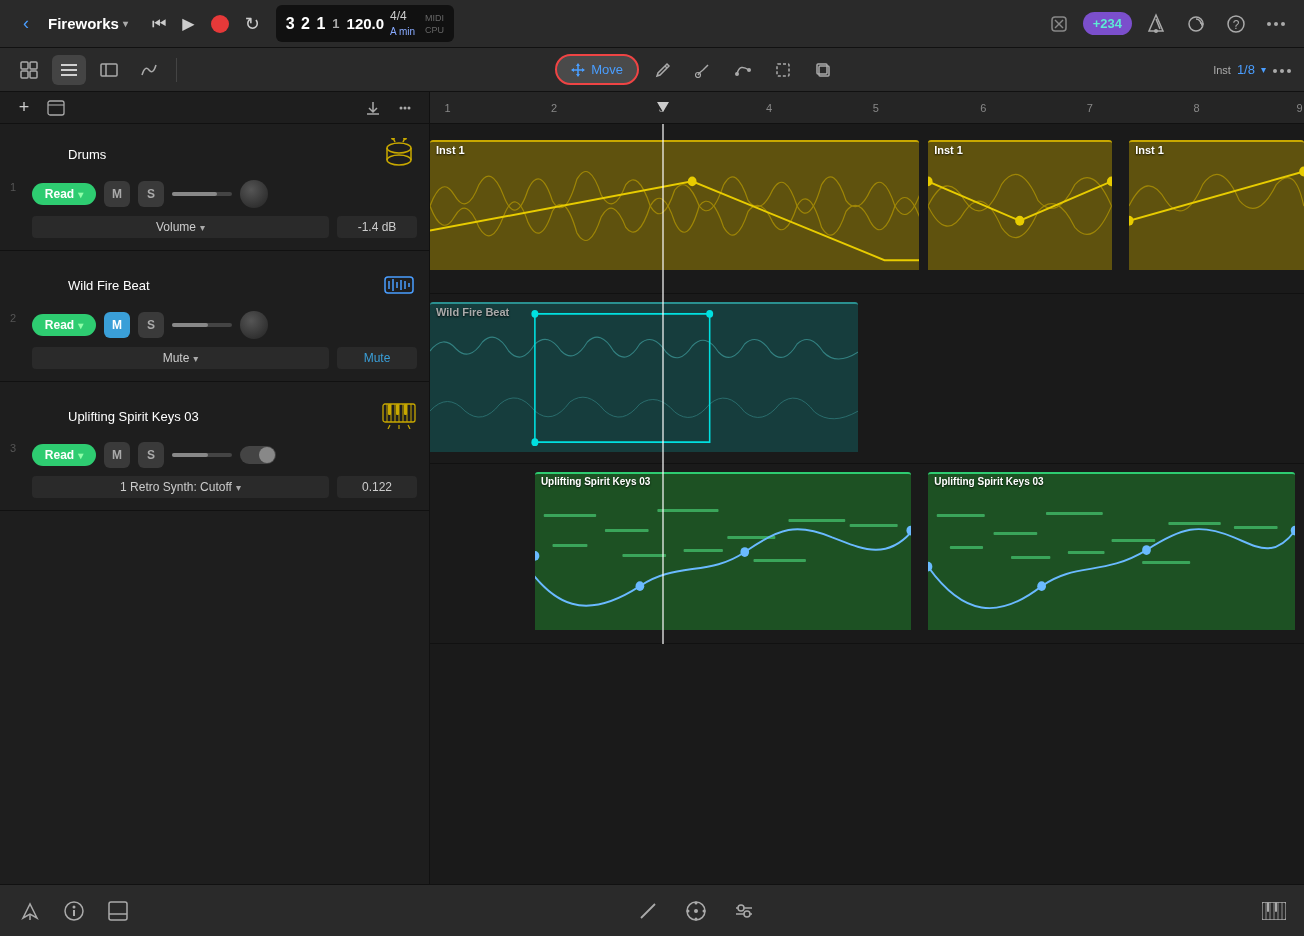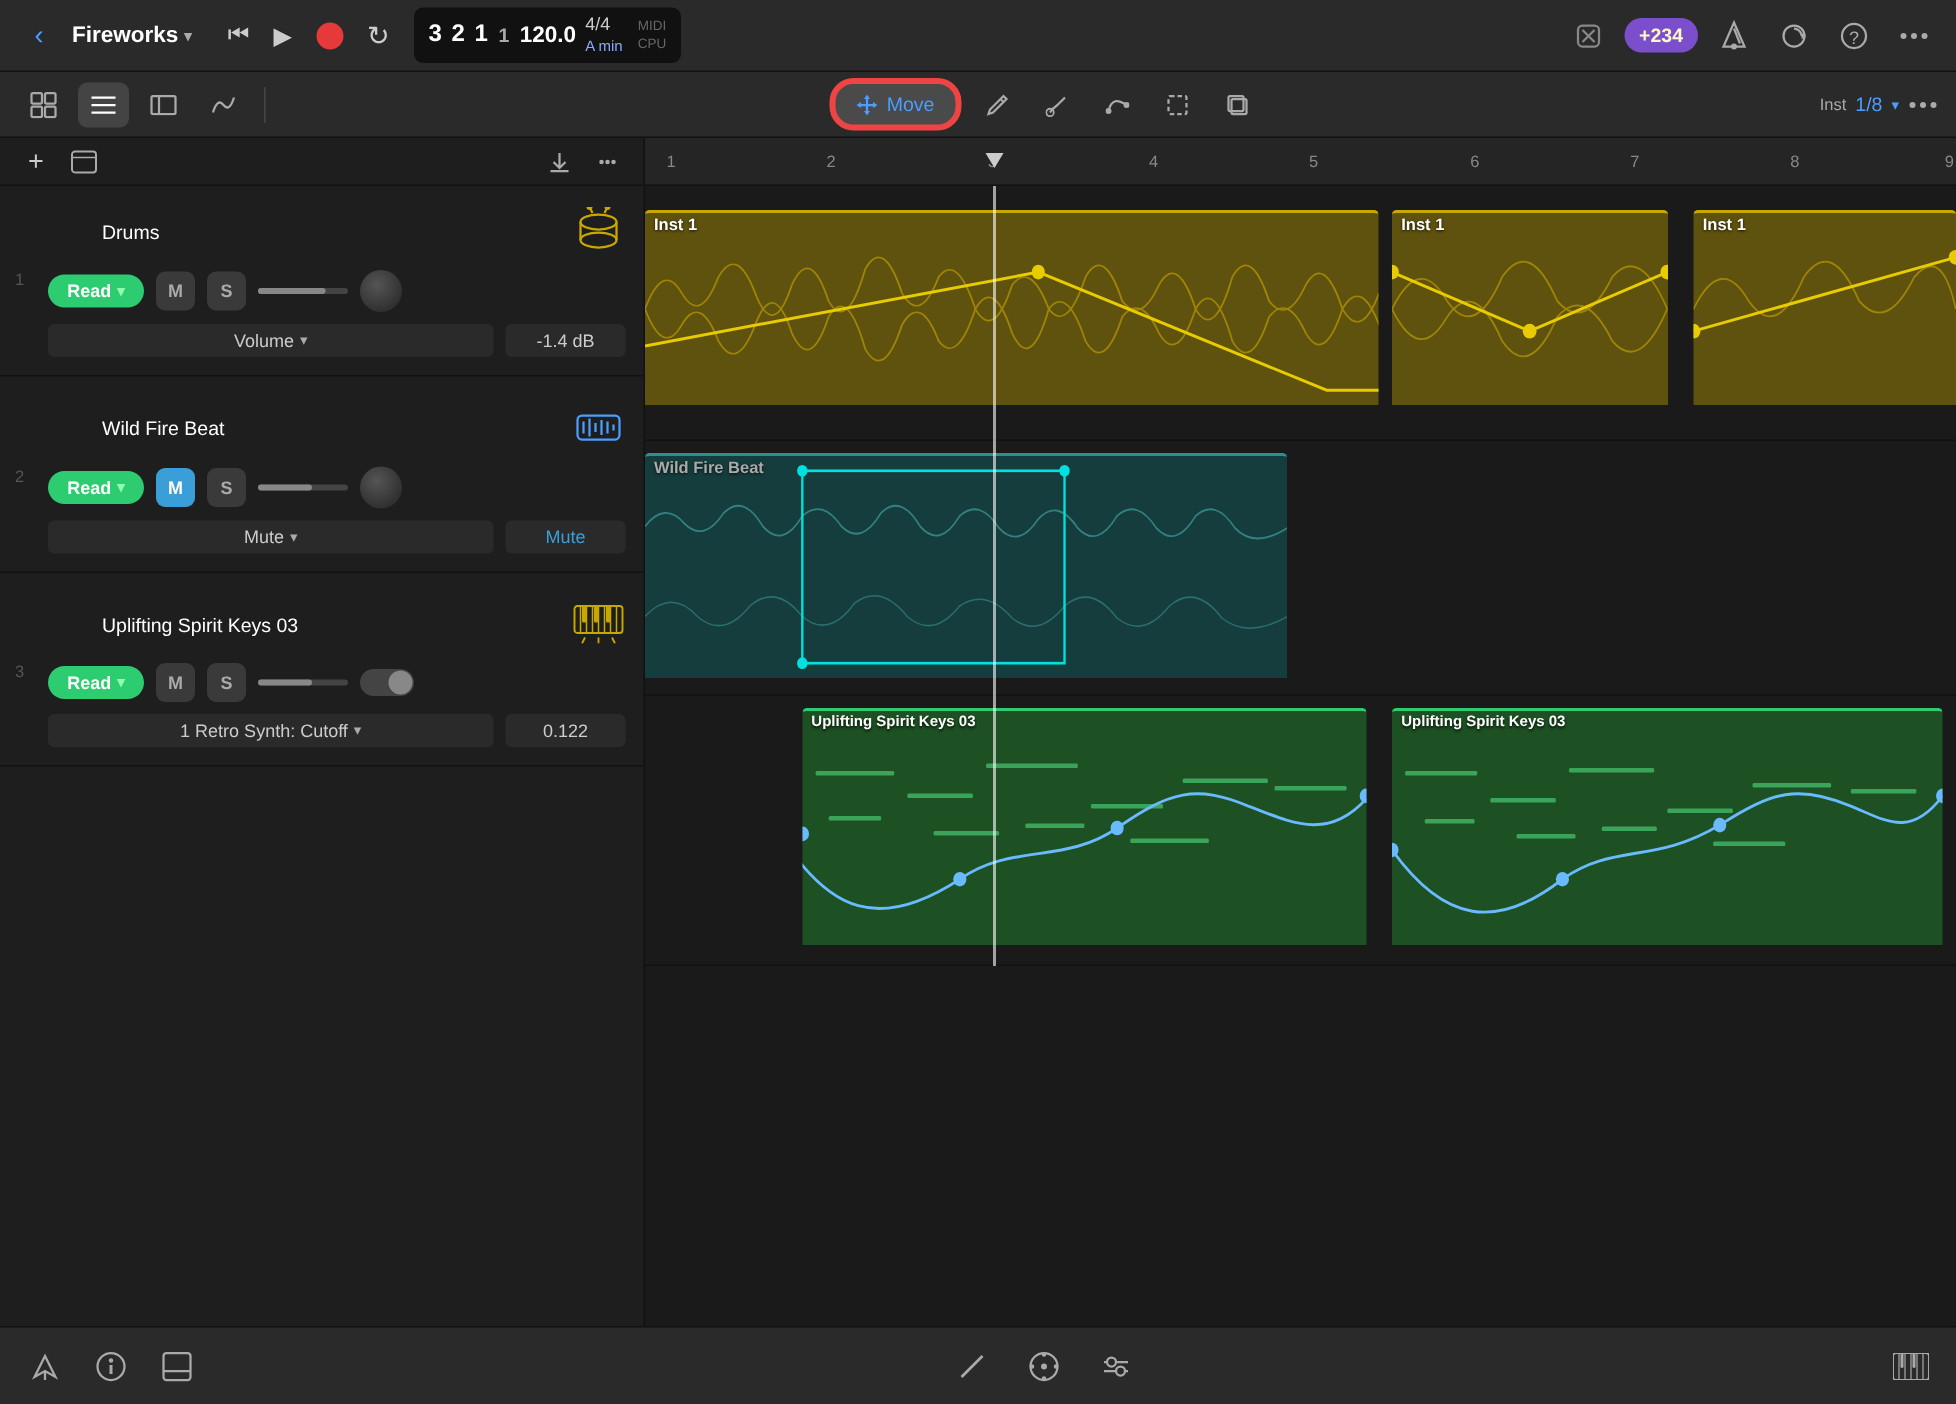--- a/index.html
+++ b/index.html
@@ -73,21 +73,21 @@
       width: 32px; height: 32px;
       display: flex; align-items: center; justify-content: center;
       color: #ccc; font-size: 16px; cursor: pointer;
     }
     .purple-badge {
       background: #7b4fcc;
       border-radius: 14px;
       padding: 4px 10px;
       font-size: 13px;
       font-weight: 600;
-      color: #fef9c3;
+      color: #5eead4;
       cursor: pointer;
     }
     .metronome-icon {
       width: 32px; height: 32px;
       display: flex; align-items: center; justify-content: center;
       color: #ccc; font-size: 18px; cursor: pointer;
     }
 
     
     .toolbar {
@@ -113,21 +113,21 @@
     .toolbar-center {
       flex: 1;
       display: flex; align-items: center; justify-content: center; gap: 8px;
     }
     .move-btn {
       background: #3a3a3a;
       border-radius: 16px;
       padding: 6px 14px;
       display: flex; align-items: center; gap: 6px;
       font-size: 13px; font-weight: 500; cursor: pointer;
-      border: 4px solid #ef4444;
+      border: 2px solid #ef4444;
     }
     .move-btn.active { background: #4a4a4a; }
     .edit-tool-btn {
       width: 32px; height: 30px;
       display: flex; align-items: center; justify-content: center;
       color: #ccc; font-size: 16px; cursor: pointer;
       border-radius: 6px;
     }
 
     .toolbar-right {

